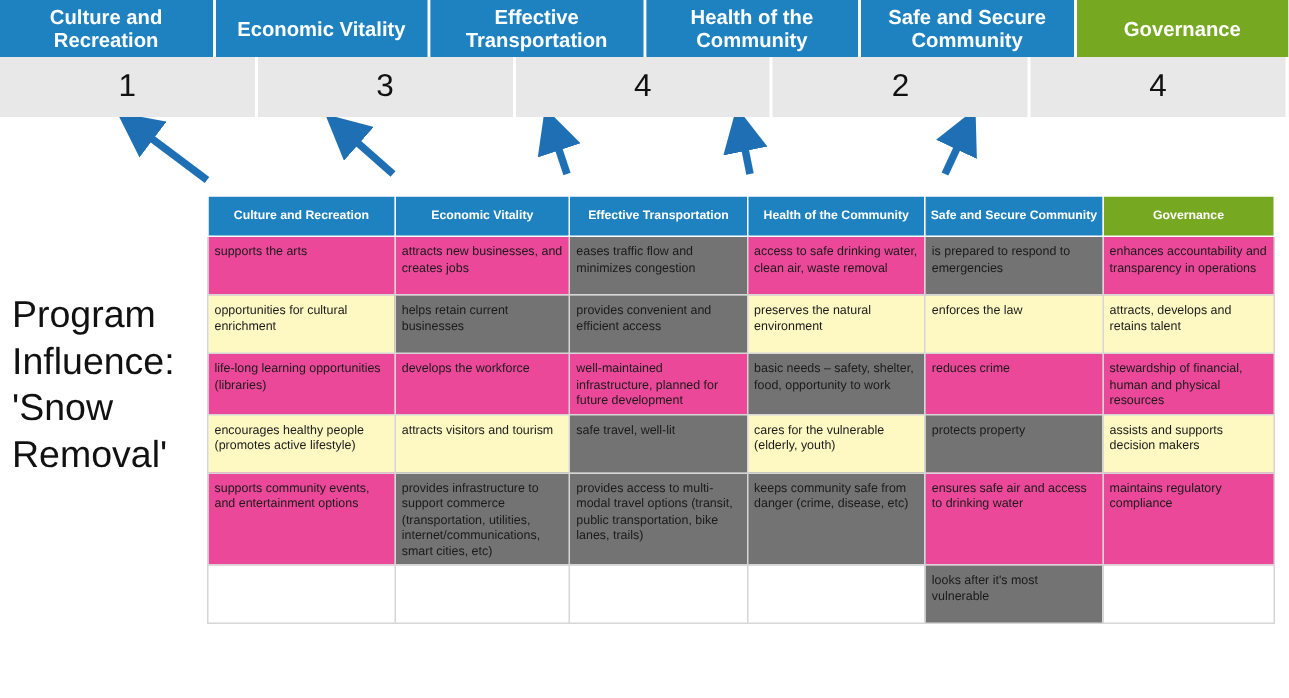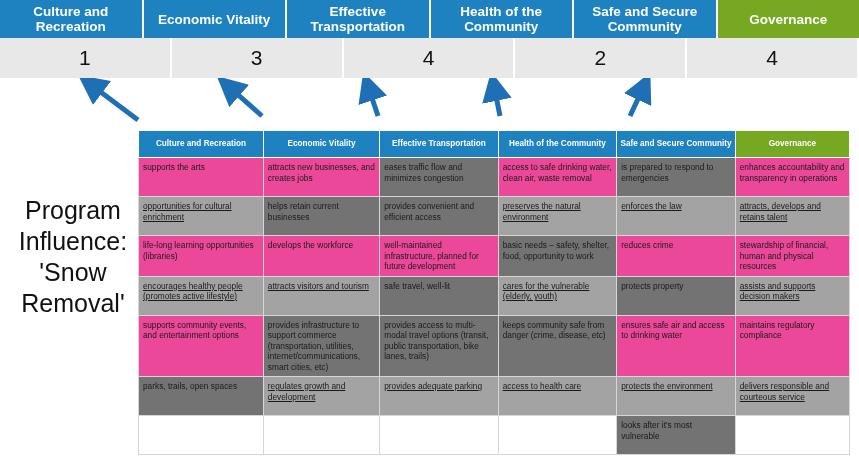--- a/index.html
+++ b/index.html
@@ -78,21 +78,21 @@
 
   
   #caption {
     position: absolute;
     left: 8px;
     top: 195px;
     width: 130px;
     font-size: 25px;
     line-height: 31px;
     color: #111111;
-    text-align: center;
+    text-align: left;
   }
 
   
   #matrix {
     position: absolute;
     left: 138px;
     top: 130px;
     width: 712px;
     border-collapse: collapse;
     table-layout: fixed;
@@ -113,21 +113,21 @@
   #matrix th.gov { background: #76a921; }
   #matrix td {
     border: 1px solid #d6d6d6;
     padding: 4px 4px;
     vertical-align: top;
     line-height: 10.5px;
     color: #1a1a1a;
     background: #ec4899;
     height: 30px;
   }
-  #matrix td.alt { background: #a3a3a3; text-decoration: underline; }
+  #matrix td.alt { background: #fef9c3; }
   #matrix td.hl { background: #737373; }
   #matrix td.empty { background: #ffffff; border-color: #d6d6d6; }
   #matrix col.c0 { width: 118px; }
   #matrix col.c1 { width: 110px; }
   #matrix col.c2 { width: 112px; }
   #matrix col.c3 { width: 112px; }
   #matrix col.c4 { width: 112px; }
   #matrix col.c5 { width: 108px; }
 </style>
 </head>
@@ -231,28 +231,20 @@
       </tr>
       <tr>
         <td>supports community events, and entertainment options</td>
         <td class="hl">provides infrastructure to support commerce (transportation, utilities, internet/communications, smart cities, etc)</td>
         <td class="hl">provides access to multi-modal travel options (transit, public transportation, bike lanes, trails)</td>
         <td class="hl">keeps community safe from danger (crime, disease, etc)</td>
         <td>ensures safe air and access to drinking water</td>
         <td>maintains regulatory compliance</td>
       </tr>
       <tr>
-        <td class="hl">parks, trails, open spaces</td>
-        <td class="alt">regulates growth and development</td>
-        <td class="alt">provides adequate parking</td>
-        <td class="alt">access to health care</td>
-        <td class="alt">protects the environment</td>
-        <td class="alt">delivers responsible and courteous service</td>
-      </tr>
-      <tr>
         <td class="empty"></td>
         <td class="empty"></td>
         <td class="empty"></td>
         <td class="empty"></td>
         <td class="hl">looks after it's most vulnerable</td>
         <td class="empty"></td>
       </tr>
     </tbody>
 </table>
 

